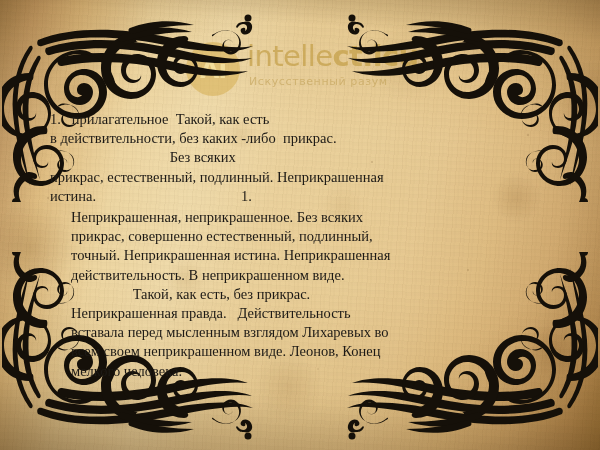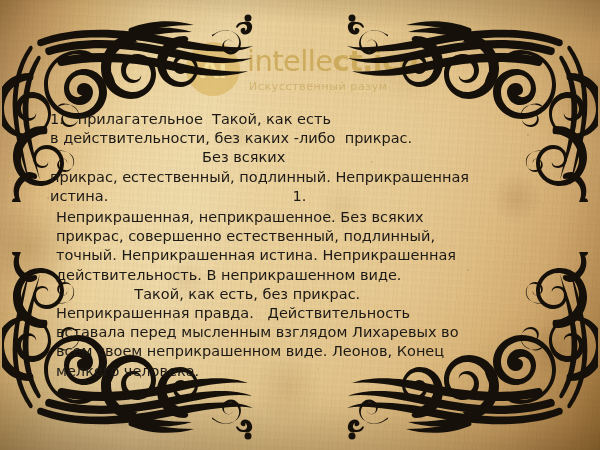--- a/index.html
+++ b/index.html
@@ -142,21 +142,21 @@
   .orn-tr { right: 2px; top: 6px;  transform: scaleX(-1); }
   .orn-bl { left: 2px;  bottom: 2px; transform: scaleY(-1); }
   .orn-br { right: 2px; bottom: 2px; transform: scale(-1,-1); }
 
   
   .watermark {
     position: absolute;
     left: 186px;
     top: 42px;
     display: flex;
-    align-items: center;
+    align-items: flex-start;
     gap: 7px;
     opacity: 0.92;
   }
   .wm-logo {
     width: 54px;
     height: 54px;
     border-radius: 50%;
     background: rgba(214,176,84,0.62);
     display: flex;
     align-items: center;
@@ -197,23 +197,24 @@
     font-size: 14.5px;
     letter-spacing: 0.2px;
   }
   .block {
     position: absolute;
     left: 50px;
     width: 510px;
     font-size: 14.5px;
     line-height: 19.2px;
     white-space: pre-wrap;
+    font-family: Liberation Serif, serif;
   }
   .blk-def   { top: 110px; }
-  .blk-para  { top: 208px; left: 56px; width: 500px; }
+  .blk-para  { top: 208px; left: 71px; width: 500px; }
 </style>
 </head>
 <body>
 
 <div id="page">
 
   <div class="bg-base"></div>
   <div class="bg-grad2"></div>
   <div class="bg-vert"></div>
   <div class="bg-grain"></div>

